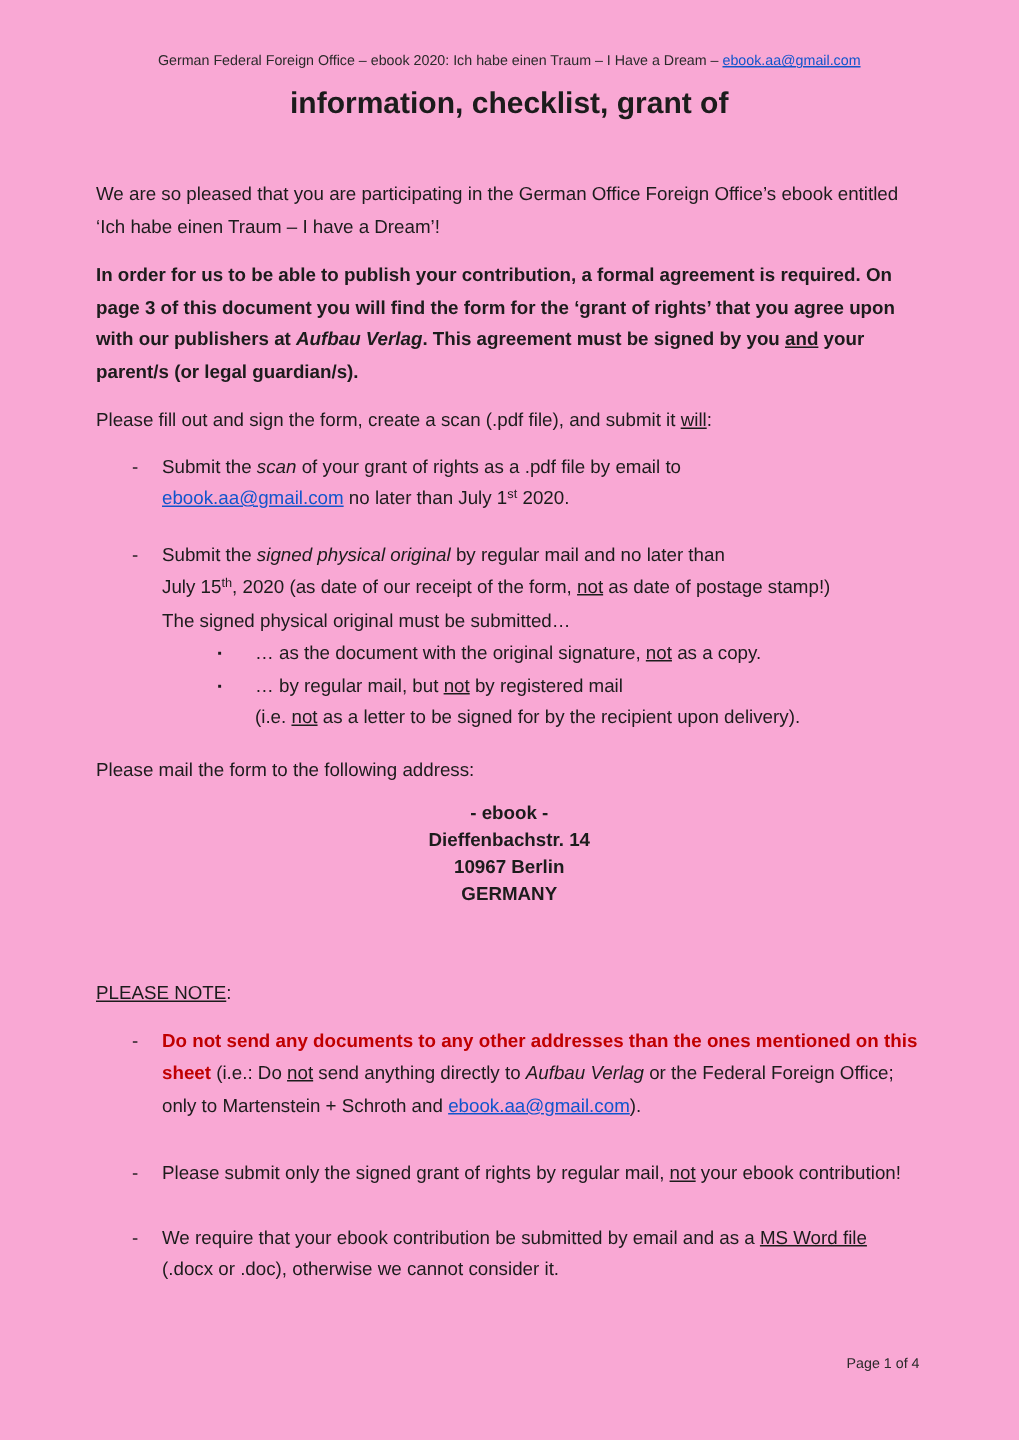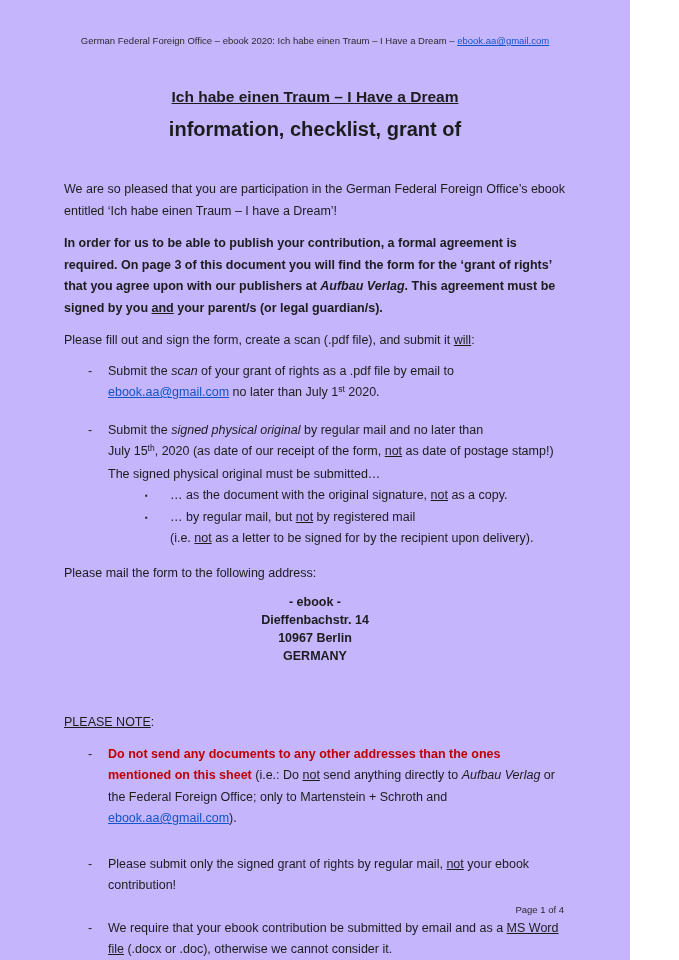--- a/index.html
+++ b/index.html
@@ -1,20 +1,20 @@
 <!DOCTYPE html>
 <html><head>
 <meta charset="utf-8">
 <style>
   html, body { margin: 0; padding: 0; background: #ffffff; }
   .page {
     position: relative;
-    width: 630px;
+    width: 679px;
     height: 960px;
-    background: #c4b5fd;
+    background: #f9a8d4;
     font-family: "Liberation Sans", "DejaVu Sans", sans-serif;
     color: #1c1c1c;
     font-size: 12.5px;
     line-height: 21.5px;
     overflow: hidden;
     box-sizing: border-box;
   }
   .doc-header {
     padding-top: 35px;
     text-align: center;
@@ -77,25 +77,24 @@
 </style>
 </head>
 <body>
 
 <div class="page">
 
   <div class="doc-header"><span>German Federal Foreign Office – ebook 2020: Ich habe einen Traum – I Have a Dream – </span><a class="link">ebook.aa@gmail.com</a></div>
 
   <div class="content">
 
-    <h1 class="title"><span class="u">Ich habe einen Traum – I Have a Dream</span></h1>
 
     <div class="subtitle"><span>information, checklist, grant of</span><br></div>
 
-    <p class="p-intro">We are so pleased that you are participation in the German Federal Foreign Office’s ebook entitled ‘Ich habe einen Traum – I have a Dream’!</p>
+    <p class="p-intro">We are so pleased that you are participating in the German Office Foreign Office’s ebook entitled ‘Ich habe einen Traum – I have a Dream’!</p>
 
     <p class="p-agreement"><span>In order for us to be able to publish your contribution, a formal agreement is required. On page 3 of this document you will find the form for the ‘grant of rights’ that you agree upon with our publishers at </span><span class="i">Aufbau Verlag</span><span>. This agreement must be signed by you </span><span class="u">and</span><span> your parent/s (or legal guardian/s).</span></p>
 
     <p class="p-fill"><span>Please fill out and sign the form, create a scan (.pdf file), and submit it </span><span class="u">will</span><span>:</span></p>
 
     <div class="top-bullets">
 
       <div class="bullet bullet-scan">
         <span class="bmark">-</span>
         <div class="btext"><span>Submit the </span><span class="i">scan</span><span> of your grant of rights as a .pdf file by email to</span><br><a class="link">ebook.aa@gmail.com</a><span> no later than July 1</span><span class="sup">st</span><span> 2020.</span></div>

